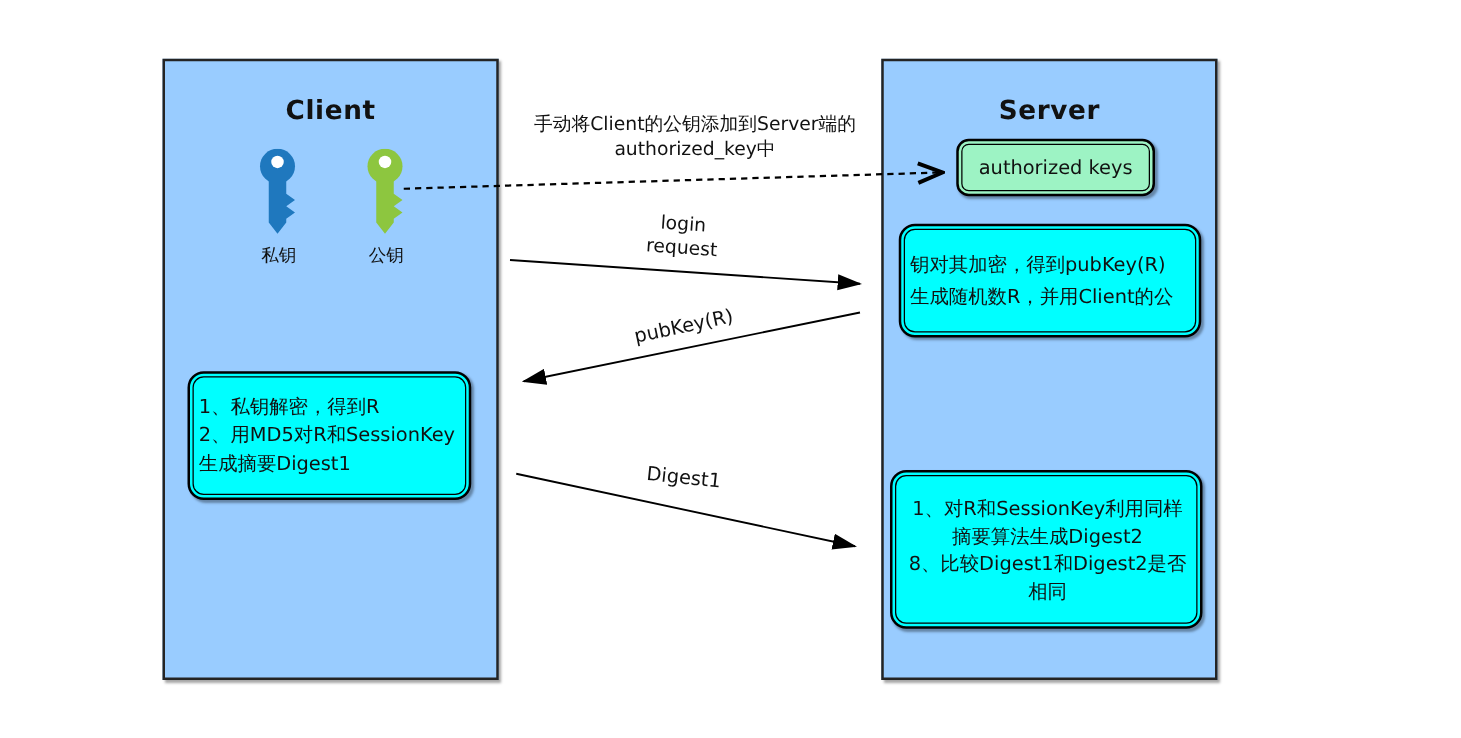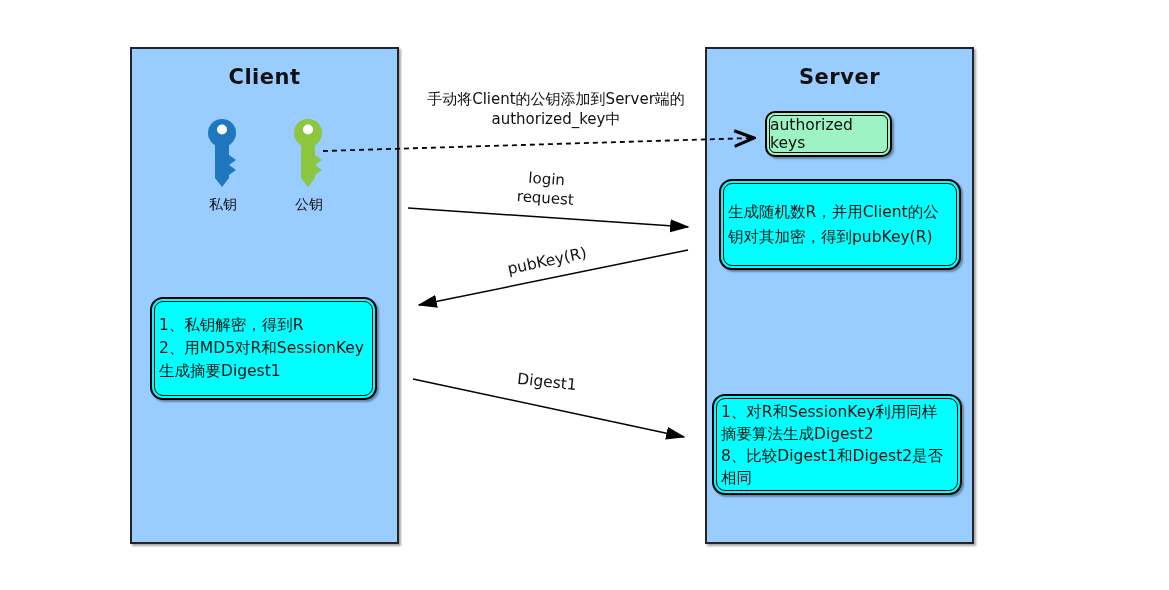--- a/index.html
+++ b/index.html
@@ -16,21 +16,21 @@
     position: absolute;
     background: #99CCFF;
     border: 2px solid #242424;
     box-shadow: 2px 2px 2px rgba(0,0,0,0.35);
     box-sizing: border-box;
   }
   #client-panel { left: 130px; top: 47px; width: 269px; height: 497px; }
   #server-panel { left: 705px; top: 47px; width: 269px; height: 497px; }
   .panel-title {
     position: absolute;
-    top: 16px; left: 0; width: 100%;
+    top: 27px; left: 0; width: 100%;
     text-align: center;
     font-size: 21px;
     font-weight: bold;
     letter-spacing: 0.5px;
   }
   .key-group { position: absolute; width: 62px; text-align: center; }
   #private-key-group { left: 60px; top: 70px; }
   #public-key-group  { left: 146px; top: 70px; }
   .key-label { font-size: 14px; margin-top: 3px; font-family: Liberation Mono, monospace; }
 
@@ -54,24 +54,24 @@
   }
   .cyan { background: #00FFFF; }
   .green { background: #9DF3C4; }
 
   #client-process-box { left: 150px; top: 297px; width: 227px; height: 103px; }
   #client-process-box .inner { font-size: 15.5px; line-height: 23px; }
 
   #server-generate-box { left: 719px; top: 179px; width: 242px; height: 91px; }
   #server-generate-box .inner { font-size: 15.5px; line-height: 25px; }
 
-  #server-verify-box { left: 712px; top: 394px; width: 250px; height: 101px; }
+  #server-verify-box { left: 712px; top: 376px; width: 250px; height: 127px; text-align: center; }
   #server-verify-box .inner { font-size: 15.5px; line-height: 22px; }
 
-  #authorized-keys-box { left: 765px; top: 111px; width: 127px; height: 46px; border-radius: 10px; }
+  #authorized-keys-box { left: 765px; top: 111px; width: 159px; height: 46px; border-radius: 10px; }
   #authorized-keys-box .inner { border-radius: 6px; align-items: center; font-size: 15.5px; padding: 0; }
 
   .overlay {
     position: absolute;
     left: 0; top: 0;
     pointer-events: none;
   }
   .arrow-label {
     position: absolute;
     font-size: 15px;
@@ -125,22 +125,22 @@
   <div class="dbox cyan" id="client-process-box">
     <div class="inner">
       <div>1、私钥解密，得到R</div>
       <div>2、用MD5对R和SessionKey</div>
       <div>生成摘要Digest1</div>
     </div>
   </div>
 
   <div class="dbox cyan" id="server-generate-box">
     <div class="inner">
+      <div>钥对其加密，得到pubKey(R)</div>
       <div>生成随机数R，并用Client的公</div>
-      <div>钥对其加密，得到pubKey(R)</div>
     </div>
   </div>
 
   <div class="dbox cyan" id="server-verify-box">
     <div class="inner">
       <div>1、对R和SessionKey利用同样</div>
       <div>摘要算法生成Digest2</div>
       <div>8、比较Digest1和Digest2是否</div>
       <div>相同</div>
     </div>

